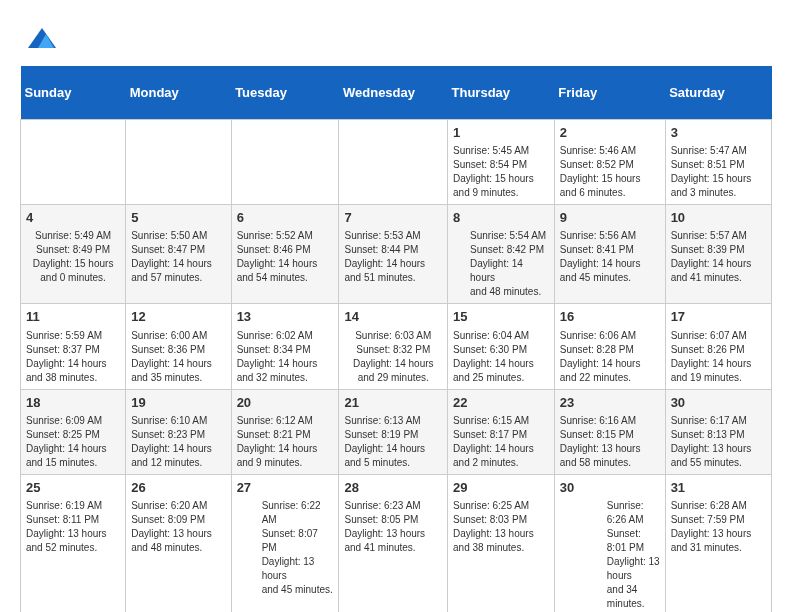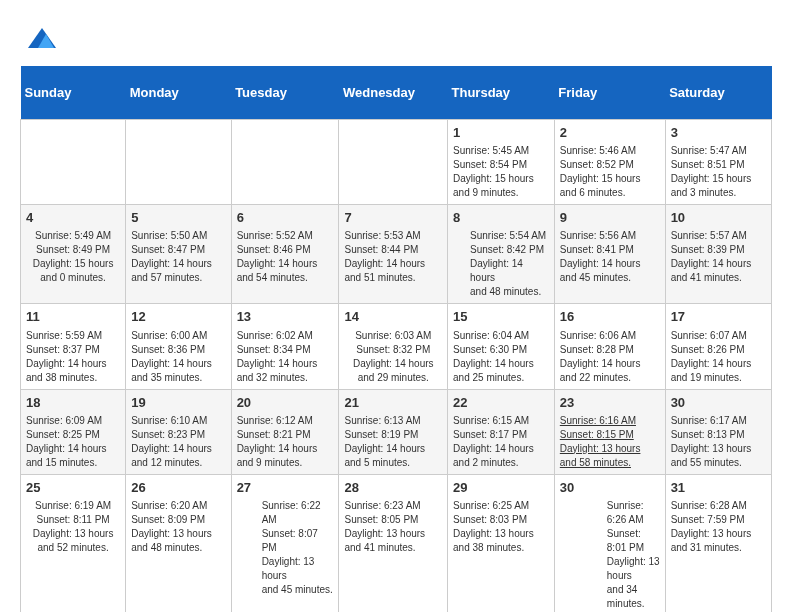--- a/index.html
+++ b/index.html
@@ -284,37 +284,37 @@
         </td>
         <td>
           <span class="day-number">22</span>
           <div class="day-info" style="white-space: pre-line;">Sunrise: 6:15 AM
 Sunset: 8:17 PM
 Daylight: 14 hours
 and 2 minutes.</div>
         </td>
         <td>
           <span class="day-number">23</span>
-          <div class="day-info" style="white-space: pre-line; text-decoration: underline;">Sunrise: 6:16 AM
+          <div class="day-info" style="white-space: pre-line;">Sunrise: 6:16 AM
 Sunset: 8:15 PM
 Daylight: 13 hours
 and 58 minutes.</div>
         </td>
         <td>
           <span class="day-number">30</span>
           <div class="day-info" style="white-space: pre-line;">Sunrise: 6:17 AM
 Sunset: 8:13 PM
 Daylight: 13 hours
 and 55 minutes.</div>
         </td>
       </tr>
       <tr>
         <td>
           <span class="day-number">25</span>
-          <div class="day-info" style="white-space: pre-line; text-align: center;">Sunrise: 6:19 AM
+          <div class="day-info" style="white-space: pre-line;">Sunrise: 6:19 AM
 Sunset: 8:11 PM
 Daylight: 13 hours
 and 52 minutes.</div>
         </td>
         <td>
           <span class="day-number">26</span>
           <div class="day-info" style="white-space: pre-line;">Sunrise: 6:20 AM
 Sunset: 8:09 PM
 Daylight: 13 hours
 and 48 minutes.</div>

